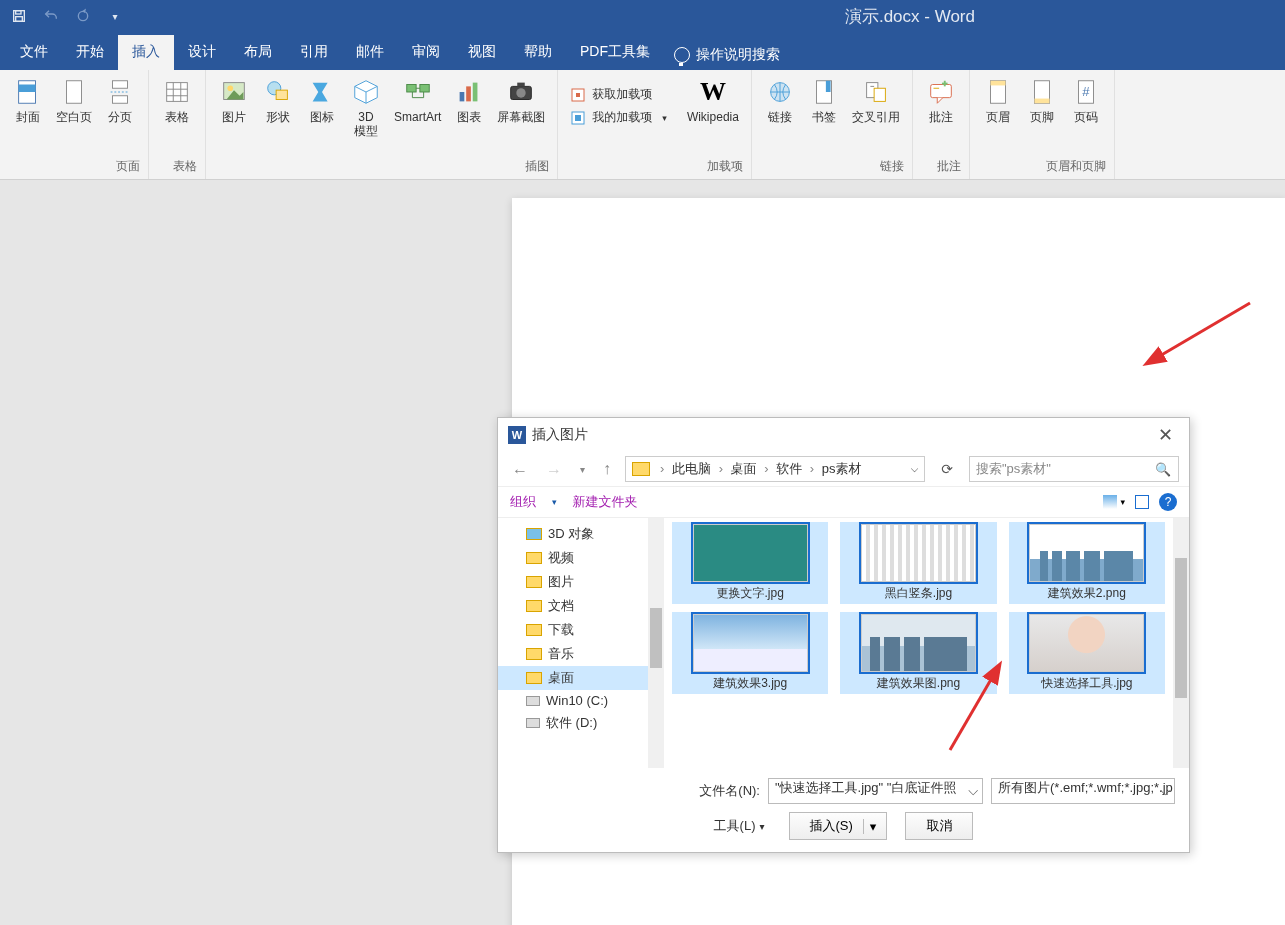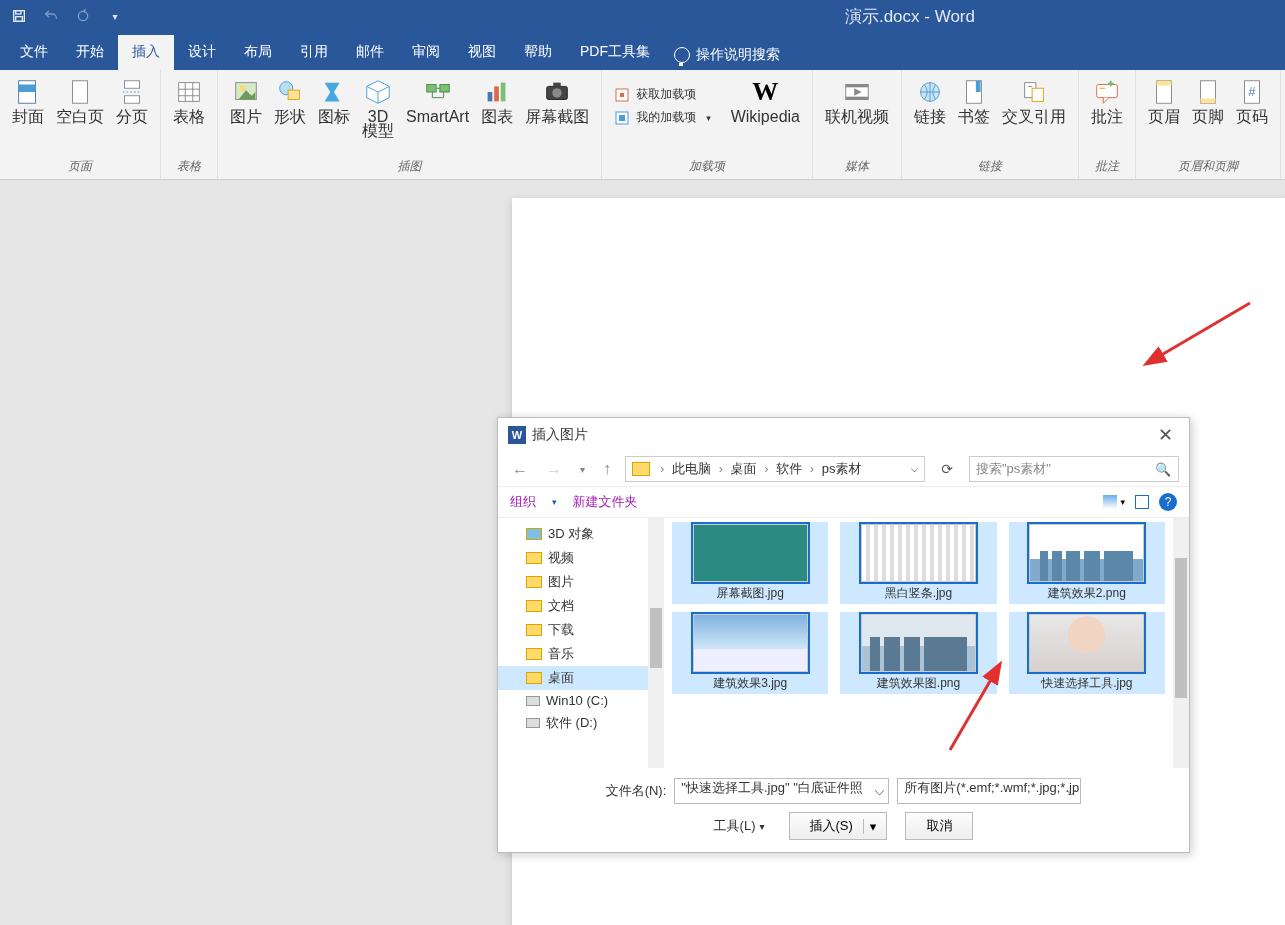--- a/index.html
+++ b/index.html
@@ -16,24 +16,24 @@
 .tab { padding:8px 14px 9px; font-size:14px; cursor:pointer; }
 .tab.active { background:#f3f3f3; color:#2a579a; }
 .tell-me { display:flex; align-items:center; gap:6px; padding:6px 10px; font-size:14px; }
 .bulb { width:16px; height:16px; border:1.5px solid #fff; border-radius:50%; position:relative; }
 .bulb::after { content:""; position:absolute; bottom:-4px; left:4px; width:4px; height:3px; background:#fff; }
 
 
 .ribbon { background:#f3f3f3; height:110px; display:flex; border-bottom:1px solid #d0d0d0; }
 .group { display:flex; flex-direction:column; justify-content:space-between; padding:4px 8px 2px; border-right:1px solid #e0e0e0; }
 .group-content { display:flex; align-items:flex-start; gap:4px; flex:1; }
-.group-label { text-align:center; font-size:12px; color:#666; padding:3px 0 2px;font-style:italic; }
+.group-label { text-align:right; font-size:12px; color:#666; padding:3px 0 2px; }
 .rbtn { display:flex; flex-direction:column; align-items:center; justify-content:flex-start; min-width:40px; padding:2px 4px; cursor:pointer; }
 .rbtn .ic { width:32px; height:32px; display:flex; align-items:center; justify-content:center; margin-bottom:2px; }
-.rbtn .lbl { font-size:16px; color:#333; text-align:center; line-height:14px; }
+.rbtn .lbl { font-size:12px; color:#333; text-align:center; line-height:14px; }
 .rbtn svg { width:30px; height:30px; }
 .vstack { display:flex; flex-direction:column; gap:2px; }
 .mini { display:flex; align-items:center; gap:6px; font-size:12px; color:#333; padding:2px 4px; cursor:pointer; white-space:nowrap; }
 .mini .mic { width:16px; height:16px; display:flex; align-items:center; justify-content:center; }
 
 
 .docarea { background:#e6e6e6; height:755px; position:relative; }
 .page { position:absolute; left:512px; top:18px; width:773px; height:737px; background:#fff; box-shadow:0 2px 8px rgba(0,0,0,.15); }
 
 
@@ -86,21 +86,21 @@
 .th-city2 { background:linear-gradient(#dfe8ef 55%,#aac3d6 55%); position:relative; }
 .th-city2::after { content:""; position:absolute; bottom:0; left:8px; right:8px; height:34px;
   background:linear-gradient(90deg,#5a7a94 0 10px,transparent 10px 14px,#5a7a94 14px 30px,transparent 30px 34px,#5a7a94 34px 50px,transparent 50px 54px,#5a7a94 54px 72px); }
 .th-person { background:radial-gradient(circle at 50% 35%,#f2d4c2 0 18px,transparent 19px),linear-gradient(#e8e8e8,#d6d0cc); }
 .th-person::after { content:""; }
 
 .files-scroll { width:16px; background:#f0f0f0; position:relative; }
 .files-thumb { position:absolute; left:2px; width:12px; height:140px; background:#c0c0c0; top:40px; }
 
 .footer { padding:10px 14px 12px; }
-.frow { display:flex; align-items:center; gap:8px; justify-content:center; margin-bottom:8px; }
+.frow { display:flex; align-items:center; gap:8px; justify-content:flex-end; margin-bottom:8px; }
 .flabel { font-size:13px; color:#333; }
 .fselect { height:26px; border:1px solid #bbb; font-size:13px; padding:0 20px 0 6px; background:#fff; position:relative; color:#333; }
 .fselect::after { content:"⌵"; position:absolute; right:4px; top:4px; color:#555; }
 .fs-name { width:215px; overflow:hidden; white-space:nowrap; }
 .fs-type { width:184px; overflow:hidden; white-space:nowrap; }
 .brow { display:flex; align-items:center; gap:18px; justify-content:center; }
 .btn { height:28px; padding:0 20px; border:1px solid #bbb; background:linear-gradient(#fdfdfd,#eee); font-size:13px; cursor:pointer; display:flex; align-items:center; }
 .btn.split { padding-right:4px; }
 .btn .dd { border-left:1px solid #bbb; margin-left:10px; padding:0 6px; }
 .tools { font-size:13px; color:#333; display:flex; align-items:center; gap:4px; margin-right:6px; }
@@ -311,36 +311,20 @@
           </div>
       </div>
       <div class="rbtn" style="margin-left:8px;">
         <div class="ic" style="font-family:serif;font-size:26px;font-weight:bold;">W</div>
         <div class="lbl">Wikipedia</div>
       </div>
     </div>
     <div class="group-label">加载项</div>
   </div>
 
-  <div class="group">
-    <div class="group-content">
-      <div class="rbtn">
-        <div class="ic">
-            <svg viewBox="0 0 32 32">
-              <rect x="4" y="8" width="24" height="16" fill="#fff" stroke="#888"></rect>
-              <polygon points="13,12 13,20 21,16" fill="#888"></polygon>
-              <rect x="4" y="8" width="24" height="3" fill="#888"></rect>
-              <rect x="4" y="21" width="24" height="3" fill="#888"></rect>
-            </svg>
-          </div>
-        <div class="lbl">联机视频</div>
-      </div>
-    </div>
-    <div class="group-label">媒体</div>
-  </div>
 
   <div class="group">
     <div class="group-content">
       <div class="rbtn">
         <div class="ic">
             <svg viewBox="0 0 32 32">
               <circle cx="16" cy="16" r="10" fill="#cde3f2" stroke="#4a9ed8"></circle>
               <path d="M6 16 H26 M16 6 V26 M10 8 Q16 16 10 24 M22 8 Q16 16 22 24" stroke="#4a9ed8" fill="none"></path>
             </svg>
           </div>
@@ -515,21 +499,21 @@
       </div>
       <div class="tree-scroll">
           <div class="tree-thumb"></div>
         </div>
 
       <div class="files-wrap">
         <div class="files">
           <div class="filegrid">
             <div class="file sel">
               <div class="thumb th-teal"></div>
-              <div class="fname">屏幕截图.jpg</div>
+              <div class="fname">更换文字.jpg</div>
             </div>
             <div class="file sel">
               <div class="thumb th-stripes"></div>
               <div class="fname">黑白竖条.jpg</div>
             </div>
             <div class="file sel">
               <div class="thumb th-city"></div>
               <div class="fname">建筑效果2.png</div>
             </div>
             <div class="file sel">

